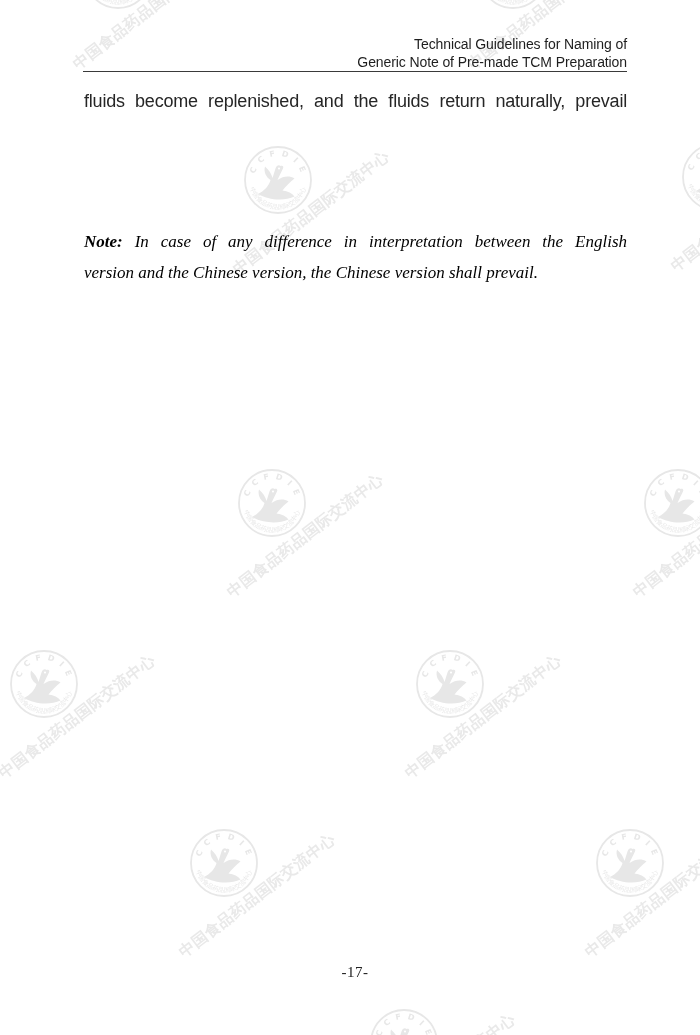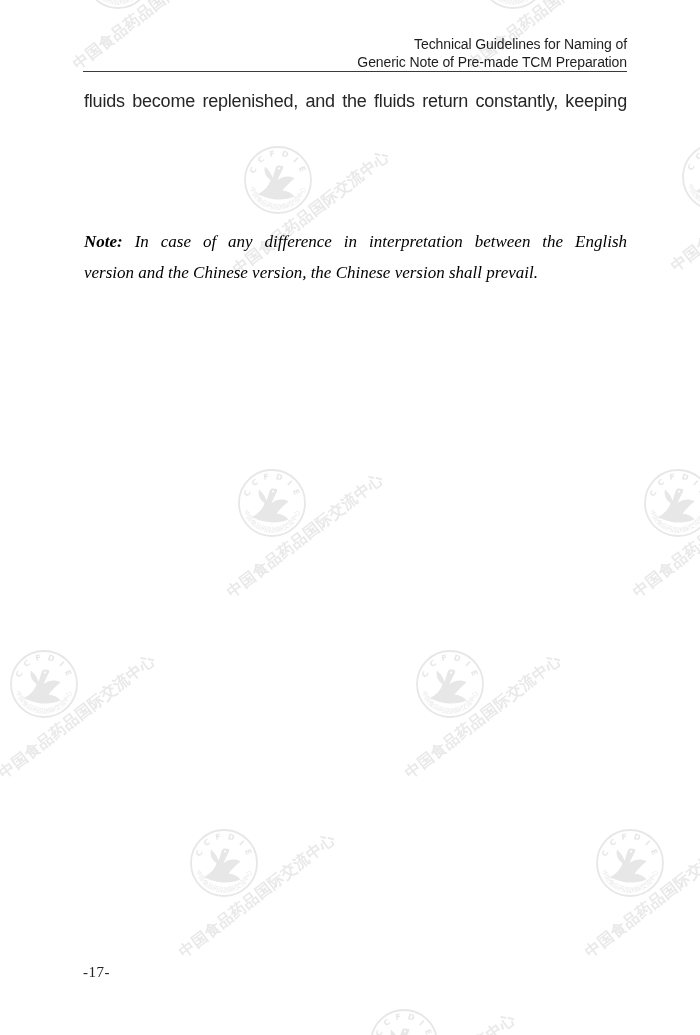--- a/index.html
+++ b/index.html
@@ -30,21 +30,21 @@
   
   .notep{
     position:absolute;left:84px;top:226px;width:543px;z-index:2;
     font-family:Liberation Serif, serif;
     font-style:italic;font-size:17px;line-height:31px;color:#000000;
   }
   .notep b{font-weight:bold;}
   
   .pageno{
     position:absolute;left:83px;top:964px;width:544px;z-index:2;
-    text-align:left;font-family:"Liberation Serif","DejaVu Serif",serif;
+    text-align:center;font-family:"Liberation Serif","DejaVu Serif",serif;
     font-size:15px;color:#222;letter-spacing:0.5px;
   }
 </style>
 </head>
 <body>
 
 <div class="page">
 
   <div class="wm-layer">
       <div class="wm" style="left: 58px; top: -75px;"><svg width="240" height="175" viewBox="0 0 240 175">
@@ -181,21 +181,21 @@
         </svg></div>
     </div>
 
   <div class="hdr">
     <div>Technical Guidelines for Naming of</div>
     <div>Generic Note of Pre-made TCM Preparation</div>
   </div>
   <div class="rule"></div>
 
   <div class="bodytext">
-    <div class="jline">fluids become replenished, and the fluids return constantly, keeping</div>
+    <div class="jline">fluids become replenished, and the fluids return naturally, prevail</div>
   </div>
 
   <div class="notep">
     <div class="jline"><b>Note:</b><span> In case of any difference in interpretation between the English</span></div>
     <div>version and the Chinese version, the Chinese version shall prevail.</div>
   </div>
 
   <div class="pageno">-17-</div>
 
 </div>

